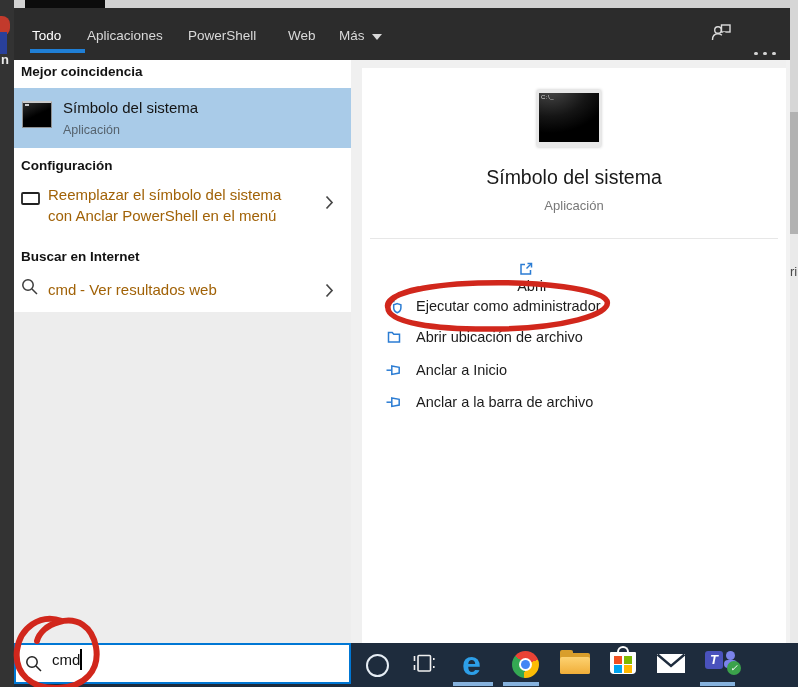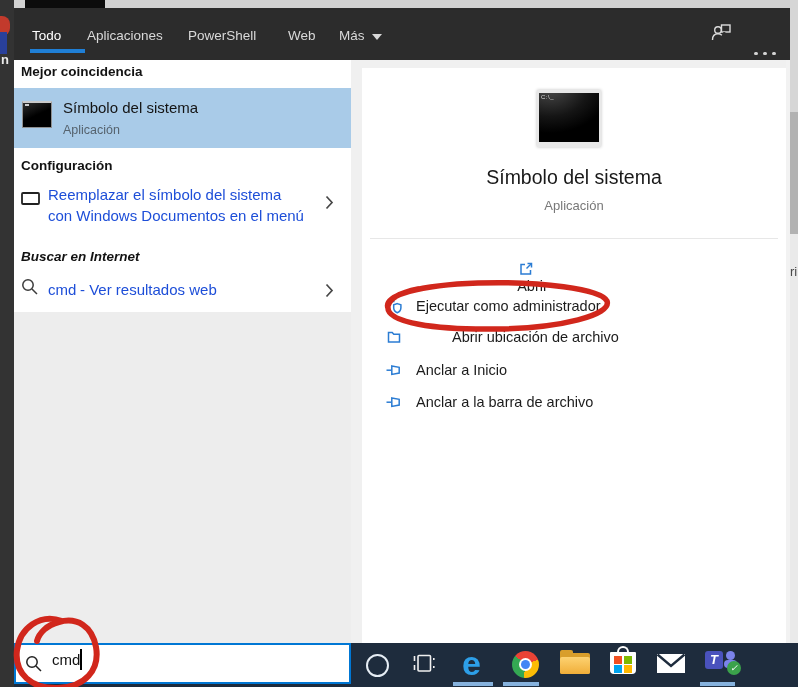--- a/index.html
+++ b/index.html
@@ -31,21 +31,21 @@
   
   .body-gray{left:14px;top:60px;width:772px;height:583px;background:#f0f0f0;}
   .leftcol-white{left:14px;top:60px;width:337px;height:252px;background:#ffffff;}
   .leftcol-bottom{left:14px;top:312px;width:337px;height:331px;background:#ededed;}
   .section-h{position:absolute;font-size:13.5px;font-weight:bold;color:#121212;}
   .best-row{left:14px;top:88px;width:337px;height:60px;background:#a9cbe8;}
   .cmd-ico-sm{left:22px;top:101px;width:30px;height:27px;background:linear-gradient(155deg,#2e2e2e 0%,#000 50%);border:1px solid #8f8f8f;border-top:2px solid #c9c9c9;box-sizing:border-box;}
   .cmd-ico-sm i{position:absolute;left:2px;top:1px;width:4px;height:2px;background:#cfcfcf;}
   .best-title{left:63px;top:99px;font-size:15px;color:#141414;}
   .best-sub{left:63px;top:123px;font-size:12.5px;color:#56636e;}
-  .row-label{position:absolute;font-size:15px;color:#1d4ed8;}
+  .row-label{position:absolute;font-size:15px;color:#a16207;}
   .chev{position:absolute;}
 
   
   .card{left:362px;top:68px;width:424px;height:575px;background:#ffffff;}
   .cmd-ico-lg{left:537px;top:90px;width:64px;height:57px;background:#e8e8e8;box-shadow:0 0 3px rgba(0,0,0,0.25);box-sizing:border-box;padding:3px 2px 5px 2px;}
   .cmd-ico-lg .scr{position:relative;width:100%;height:100%;background:radial-gradient(140% 130% at 18% -12%,#4c4c4c 0%,#151515 46%,#000 72%);}
   .cmd-ico-lg .scr span{position:absolute;left:2px;top:1px;font-size:6px;color:#dddddd;letter-spacing:0.5px;}
   .cmd-ico-lg .btns{position:absolute;right:4px;top:1px;font-size:4px;color:#8e8e8e;letter-spacing:1px;}
   .app-title{left:362px;top:166px;width:424px;text-align:center;font-size:19.5px;color:#191919;}
   .app-sub{left:362px;top:198px;width:424px;text-align:center;font-size:13px;color:#787878;}
@@ -131,27 +131,27 @@
     <div class="abs best-sub" style="left:49px;top:35px;">Aplicación</div>
   </div>
 
   <div class="abs section-h" style="left:21px;top:158px;">Configuración</div>
 
   <div class="abs" style="left:14px;top:182px;width:337px;height:52px;">
     <svg class="abs" style="left:7px;top:10px;" width="19" height="14" viewBox="0 0 19 14">
       <rect x="1" y="1" width="17" height="11" rx="1" fill="none" stroke="#222" stroke-width="1.8"></rect>
     </svg>
     <span class="row-label" style="left:34px;top:4px;">Reemplazar el símbolo del sistema</span>
-    <span class="row-label" style="left:34px;top:25px;">con Windows Documentos en el menú</span>
+    <span class="row-label" style="left:34px;top:25px;">con Anclar PowerShell en el menú</span>
     <svg class="chev" style="left:311px;top:13px;" width="9" height="15" viewBox="0 0 9 15">
       <polyline points="1.5,1.5 7,7.5 1.5,13.5" fill="none" stroke="#474747" stroke-width="1.7"></polyline>
     </svg>
   </div>
 
-  <div class="abs section-h" style="left:21px;top:249px;font-style:italic;">Buscar en Internet</div>
+  <div class="abs section-h" style="left:21px;top:249px;">Buscar en Internet</div>
 
   <div class="abs" style="left:14px;top:272px;width:337px;height:38px;">
     <svg class="abs" style="left:7px;top:6px;" width="18" height="18" viewBox="0 0 18 18">
       <circle cx="7" cy="7" r="5.2" fill="none" stroke="#3c3c3c" stroke-width="1.5"></circle>
       <line x1="11" y1="11" x2="16" y2="16" stroke="#3c3c3c" stroke-width="1.5"></line>
     </svg>
     <span class="row-label" style="left:34px;top:9px;">cmd</span>
     <span class="row-label muted" style="left:66px;top:9px;">- Ver resultados web</span>
     <svg class="chev" style="left:311px;top:11px;" width="9" height="15" viewBox="0 0 9 15">
       <polyline points="1.5,1.5 7,7.5 1.5,13.5" fill="none" stroke="#474747" stroke-width="1.7"></polyline>
@@ -183,21 +183,21 @@
   <div class="action-row" style="top:293px;">
     <svg width="18" height="18" viewBox="0 0 18 18">
       <g fill="none" stroke="#2b7cd3" stroke-width="1.5">
         <path d="M9.5 4.5 H3.5 V10.5"></path>
         <path d="M12.3 6.6 L15.9 7.9 V10.8 C15.9 13.3 14.2 15 12.3 15.8 C10.4 15 8.7 13.3 8.7 10.8 V7.9 Z"></path>
       </g>
     </svg>
     <span class="lbl">Ejecutar como administrador</span>
   </div>
 
-  <div class="action-row" style="top:324px;gap:36px;">
+  <div class="action-row" style="top:324px;">
     <svg width="18" height="18" viewBox="0 0 18 18">
       <path d="M3.5 14 V4.5 H7.2 L8.8 6.3 H14.5 V14 Z" fill="none" stroke="#2b7cd3" stroke-width="1.5"></path>
     </svg>
     <span class="lbl">Abrir ubicación de archivo</span>
   </div>
 
   <div class="action-row" style="top:357px;">
     <svg width="18" height="18" viewBox="0 0 18 18">
       <g fill="none" stroke="#2b7cd3" stroke-width="1.5">
         <line x1="1.5" y1="9.2" x2="6" y2="9.2"></line>

